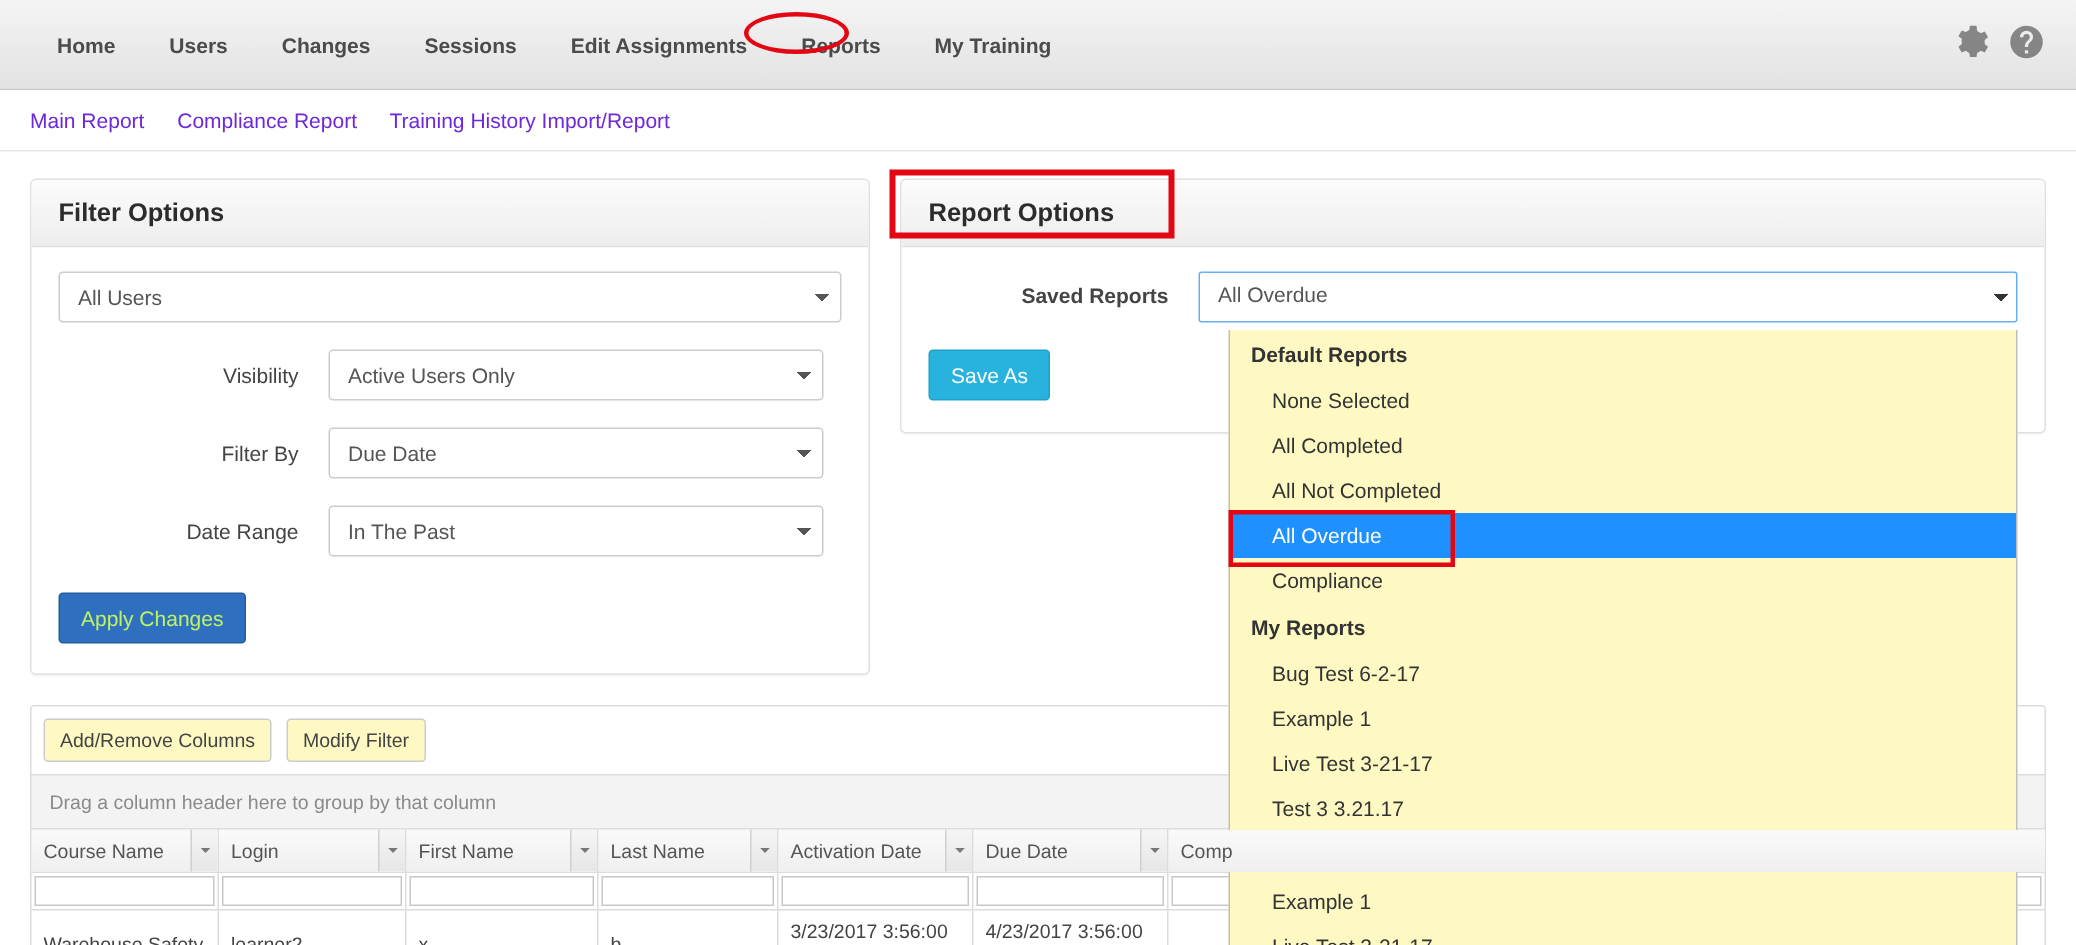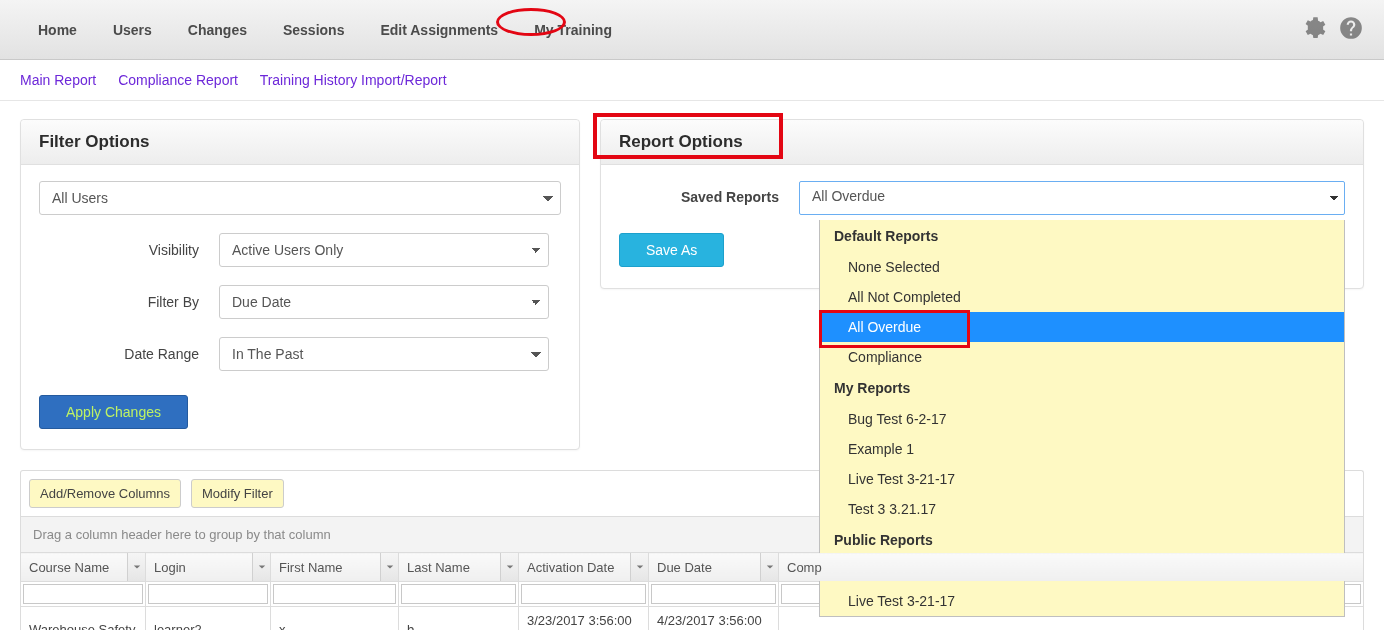--- a/index.html
+++ b/index.html
@@ -64,21 +64,21 @@
     background-position: right 12px center, right 7px center;
     background-size: 5px 5px, 5px 5px;
     background-repeat: no-repeat;
   }
 
   .form-row { display: flex; align-items: center; margin-top: 18px; }
   .form-row label { width: 180px; text-align: right; font-weight: normal; color: #444; padding-right: 20px; font-size: 14px; }
   .form-row .wide-select { flex: 0 0 330px; width: 330px; }
 
   .btn {
-    display: inline-block; padding: 8px 26px; border-radius: 3px; font-size: 14px;
+    display: inline-block; padding: 8px 14px; border-radius: 3px; font-size: 14px;
     border: 1px solid transparent; cursor: pointer;
   }
   .btn-primary { background: #2f6fc0; color: #bef264; border-color: #245a9e; }
   .btn-cyan { background: #28b3df; color: #fff; border-color: #1ca0cc; }
   .btn-default { background: #fef9c3; border: 1px solid #ccc; color: #444; padding: 6px 10px; font-size: 13px; }
 
   .apply-btn-wrap { margin-top: 24px; padding-left: 0; }
 
   
   .report-row { display: flex; align-items: flex-start; }
@@ -145,20 +145,21 @@
 </style>
 </head>
 <body>
 
 <div class="topnav" style="position:relative;">
   <div class="nav-item">Home</div>
   <div class="nav-item">Users</div>
   <div class="nav-item">Changes</div>
   <div class="nav-item">Sessions</div>
   <div class="nav-item">Edit Assignments</div>
+  <div class="nav-item">Reports</div>
   <div class="nav-item">My Training</div>
   <div class="spacer"></div>
   <span class="icon-btn">
     <svg viewBox="0 0 24 24">
         <path d="M12 8a4 4 0 100 8 4 4 0 000-8zm9.4 4a7.4 7.4 0 00-.1-1.3l2.1-1.6-2-3.5-2.5 1a7.6 7.6 0 00-2.2-1.3L16.3 2h-4l-.4 2.6A7.6 7.6 0 009.7 5.9l-2.5-1-2 3.5 2.1 1.6A7.4 7.4 0 007.2 12c0 .4 0 .9.1 1.3l-2.1 1.6 2 3.5 2.5-1c.7.5 1.4 1 2.2 1.3l.4 2.6h4l.4-2.6c.8-.3 1.5-.7 2.2-1.3l2.5 1 2-3.5-2.1-1.6c.1-.4.1-.9.1-1.3z"></path>
       </svg>
   </span>
   <span class="icon-btn">
     <svg viewBox="0 0 24 24">
         <path d="M12 2a10 10 0 100 20 10 10 0 000-20zm1 17h-2v-2h2v2zm2.1-7.8l-.9.9c-.7.7-1.2 1.3-1.2 2.9h-2v-.5c0-1.1.5-2.1 1.2-2.8l1.2-1.3c.4-.3.6-.8.6-1.4a2 2 0 10-4 0H8a4 4 0 018 0c0 .9-.4 1.7-.9 2.2z"></path>
@@ -211,20 +212,21 @@
       <div class="report-header-highlight"></div>
     </div>
     <div class="panel-body">
       <div class="report-row">
         <label>Saved Reports</label>
         <div class="savedreports-wrap">
           <div class="savedreports-select">All Overdue</div>
           <div class="dropdown-panel">
             <div class="dropdown-group-header">Default Reports</div>
             <div class="dropdown-item">None Selected</div>
+            <div class="dropdown-item">All Completed</div>
             <div class="dropdown-item">All Not Completed</div>
             <div class="dropdown-item selected selected-highlight">All Overdue</div>
             <div class="dropdown-item">Compliance</div>
             <div class="dropdown-group-header">My Reports</div>
             <div class="dropdown-item">Bug Test 6-2-17</div>
             <div class="dropdown-item">Example 1</div>
             <div class="dropdown-item">Live Test 3-21-17</div>
             <div class="dropdown-item">Test 3 3.21.17</div>
             <div class="dropdown-group-header">Public Reports</div>
             <div class="dropdown-item">Example 1</div>

